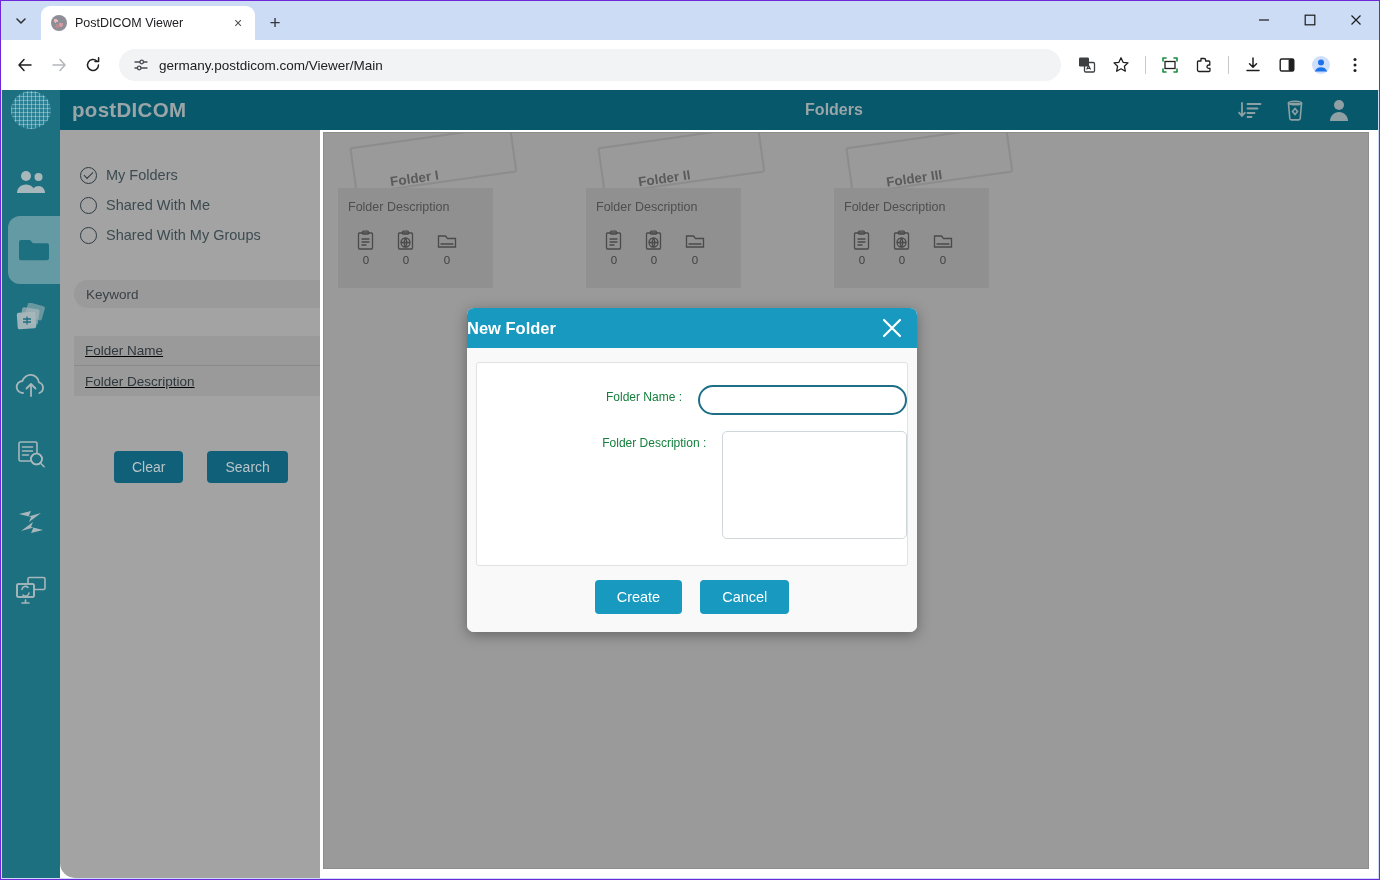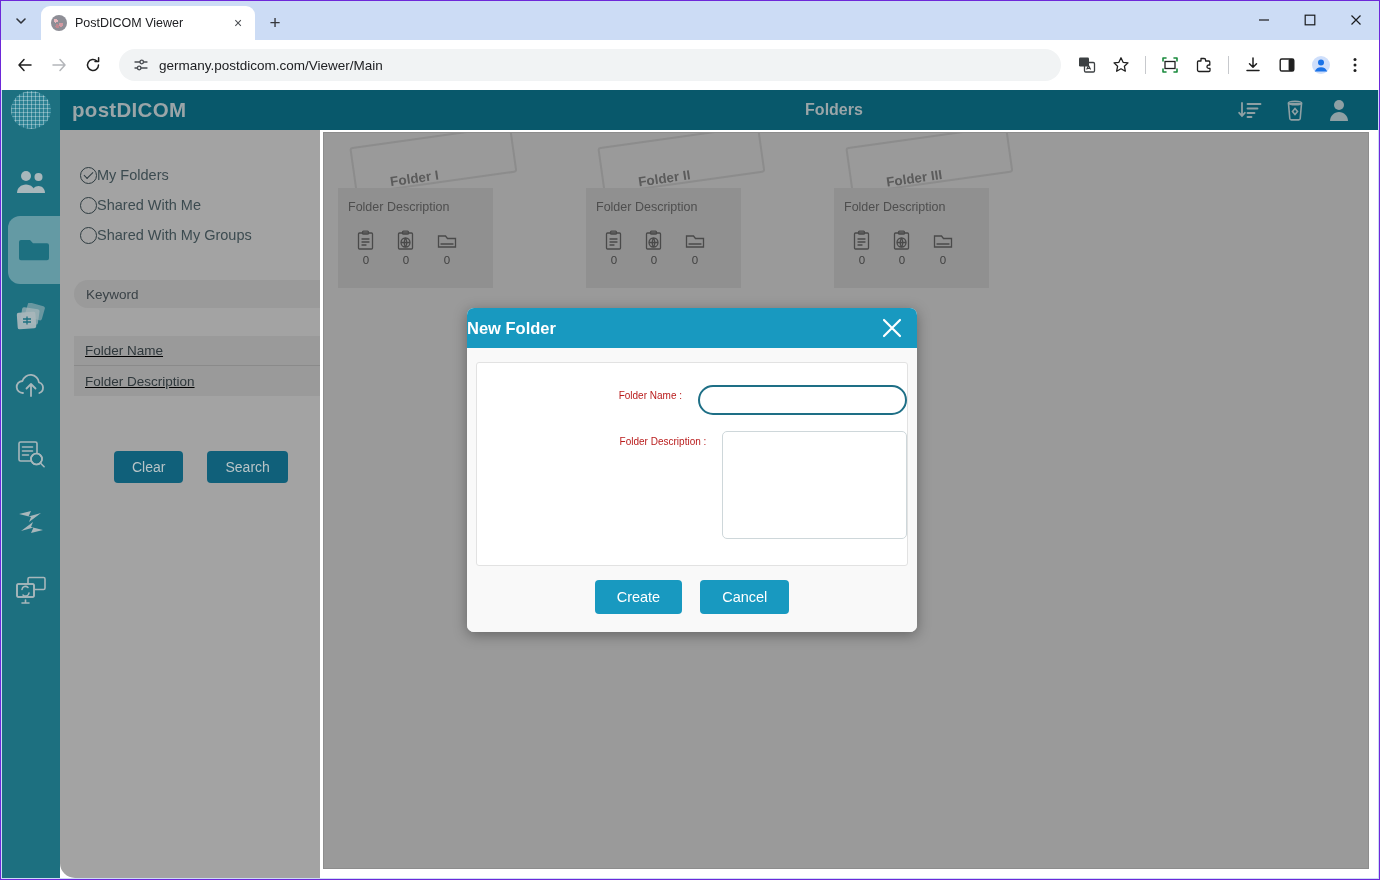--- a/index.html
+++ b/index.html
@@ -115,21 +115,21 @@
   }
   .sb-header {
     height: 40px; background: #08586b;
     display: flex; align-items: center; padding-left: 12px;
   }
   .brand {
     font-size: 20.5px; font-weight: bold; color: #9aa5a8; letter-spacing: .3px;
   }
   .radio-group { padding: 30px 0 0 20px; }
   .radio-row {
-    display: flex; align-items: center; height: 30px;
+    display: flex; align-items: center; gap: 9px; height: 30px;
     color: #3c4b50; font-size: 14.5px;
   }
   .radio-mark {
     width: 17px; height: 17px; border-radius: 50%;
     border: 1.8px solid #2e3b40; flex: none;
     display: flex; align-items: center; justify-content: center;
   }
   .radio-mark.checked::after {
     content: ""; width: 8px; height: 4px; border-left: 1.8px solid #2e3b40;
     border-bottom: 1.8px solid #2e3b40; transform: rotate(-45deg) translate(1px,-1px);
@@ -216,21 +216,21 @@
   }
   .modal-body { background: #f9f9f9; padding: 14px 9px 0 9px; }
   .modal-panel {
     background: #ffffff; border: 1px solid #e2e2e2; border-radius: 3px;
     padding: 22px 0 26px 0;
   }
   .form-row { display: flex; align-items: flex-start; margin-bottom: 16px; }
   .form-row:last-child { margin-bottom: 0; }
   .form-label {
     width: 281px; text-align: right; padding-right: 16px; padding-top: 5px;
-    color: #b91c1c; font-size: 10px;
+    color: #15803d; font-size: 12px;
   }
   .form-input {
     width: 210px; height: 30px; border: 2px solid #1e6f86; border-radius: 15px;
     outline: none; font-family: inherit; font-size: 14px; padding: 0 12px;
     background: #ffffff; color: #222;
   }
   .form-textarea {
     width: 210px; height: 108px; border: 1px solid #ced7da; border-radius: 5px;
     outline: none; font-family: inherit; font-size: 14px; padding: 7px 10px;
     resize: none; background: #ffffff; color: #222;

